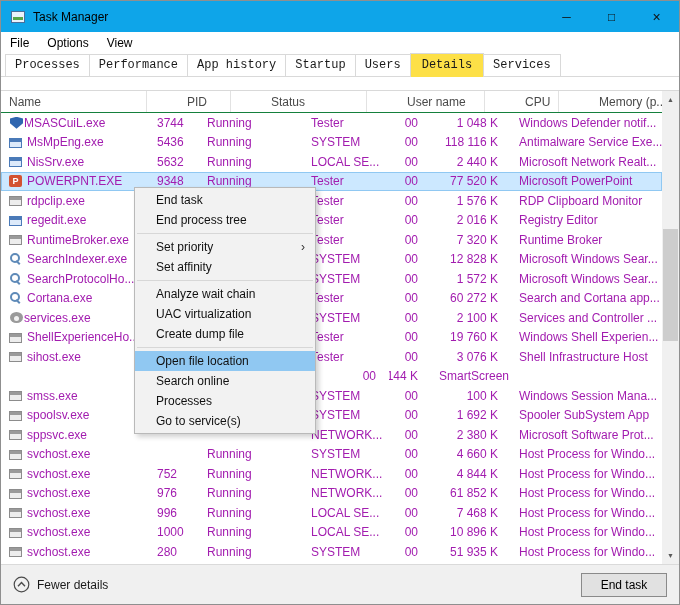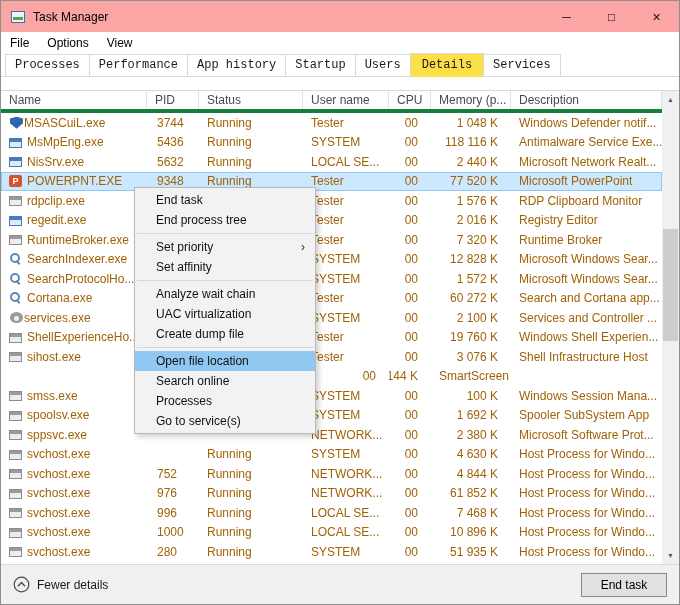--- a/index.html
+++ b/index.html
@@ -10,21 +10,21 @@
     user-select:none; cursor:default; overflow:hidden;
   }
   .window {
     width:680px; height:605px;
     border:1px solid #8f8f8f;
     background:#ffffff;
     position:relative;
     display:flex; flex-direction:column;
   }
   
-  .titlebar { height:31px; flex:0 0 31px; display:flex; align-items:center; background:#fca5a5; }
+  .titlebar { height:31px; flex:0 0 31px; display:flex; align-items:center; background:#0ea5e9; }
   .app-icon { width:14px; height:12px; margin-left:10px; border:1px solid #4a6f9b; background:#eaf2fb; position:relative; }
   .app-icon::before { content:""; position:absolute; left:1px; right:1px; bottom:2px; height:3px; background:#57a64a; }
   .title-text { font-size:12px; color:#000; margin-left:8px; }
   .caption-buttons { margin-left:auto; display:flex; height:100%; }
   .cap-btn { width:45px; height:100%; display:flex; align-items:center; justify-content:center; font-size:12px; color:#111; }
   .cap-btn.close { font-size:14px; }
   
   .menubar { height:21px; flex:0 0 21px; display:flex; align-items:center; font-size:12px; color:#000; }
   .menubar-item { padding:2px 9px; }
   
@@ -32,23 +32,23 @@
   .tab { font-size:12px; color:#1a1a1a; background:#ffffff; border:1px solid #d9d9d9; border-bottom:none; padding:3px 9px 4px; margin-right:-1px; position:relative;font-family:Liberation Mono, monospace; }
   .tab.active { padding:4px 11px 5px; margin-bottom:-1px; z-index:2; background:#fde047; }
   .content-gap { height:13px; flex:0 0 13px; background:#fff; }
   
   .table-area { position:relative; flex:1 1 auto; border-top:1px solid #d9d9d9; background:#fff; overflow:hidden; }
   .hrow, .row {
     display:grid;
     grid-template-columns:146px 52px 104px 86px 42px 80px auto;
     width:calc(100% - 17px);
   }
-  .hrow { height:22px; border-bottom:4px solid #15803d; }
+  .hrow { height:22px; border-bottom:1px solid #15803d;gap:32px; }
   .hcell { font-size:12px; color:#4a4a4a; border-right:1px solid #e2e2e2; display:flex; align-items:center; padding-left:8px; overflow:hidden; white-space:nowrap; }
-  .row { height:19.5px; font-size:12px; color:#a16207; }
+  .row { height:19.5px; font-size:12px; color:#a21caf; }
   .row.selected { background:#cce8ff; outline:1px solid #90c8f2; outline-offset:-1px; }
   .cell { display:flex; align-items:center; padding-left:8px; overflow:hidden; white-space:nowrap; height:100%; }
   .cell.c1 { padding-left:10px; }
   .cell.num { justify-content:flex-end; padding-left:0; padding-right:13px; }
   
   .ricon { flex:0 0 13px; width:13px; height:12px; margin-right:5px; position:relative; display:inline-block; }
   .icon-app-blue, .icon-app-gray { width:12px; height:10px; margin-top:1px; border:1px solid; }
   .icon-app-blue { border-color:#4a7ab8; background:#ddeafa; }
   .icon-app-blue::before { content:""; display:block; height:3px; background:#4a7ab8; }
   .icon-app-gray { border-color:#8c8c8c; background:#ededed; }
@@ -323,21 +323,21 @@
         </div>
         <div class="row">
           <div class="cell c0">
             <span class="ricon icon-app-gray"></span>
             <span>svchost.exe</span>
           </div>
           <div class="cell c1"></div>
           <div class="cell c2">Running</div>
           <div class="cell c3">SYSTEM</div>
           <div class="cell c4 num">00</div>
-          <div class="cell c5 num">4 630 K</div>
+          <div class="cell c5 num">4 660 K</div>
           <div class="cell c6">Host Process for Windo...</div>
         </div>
         <div class="row">
           <div class="cell c0">
             <span class="ricon icon-app-gray"></span>
             <span>svchost.exe</span>
           </div>
           <div class="cell c1">752</div>
           <div class="cell c2">Running</div>
           <div class="cell c3">NETWORK...</div>

